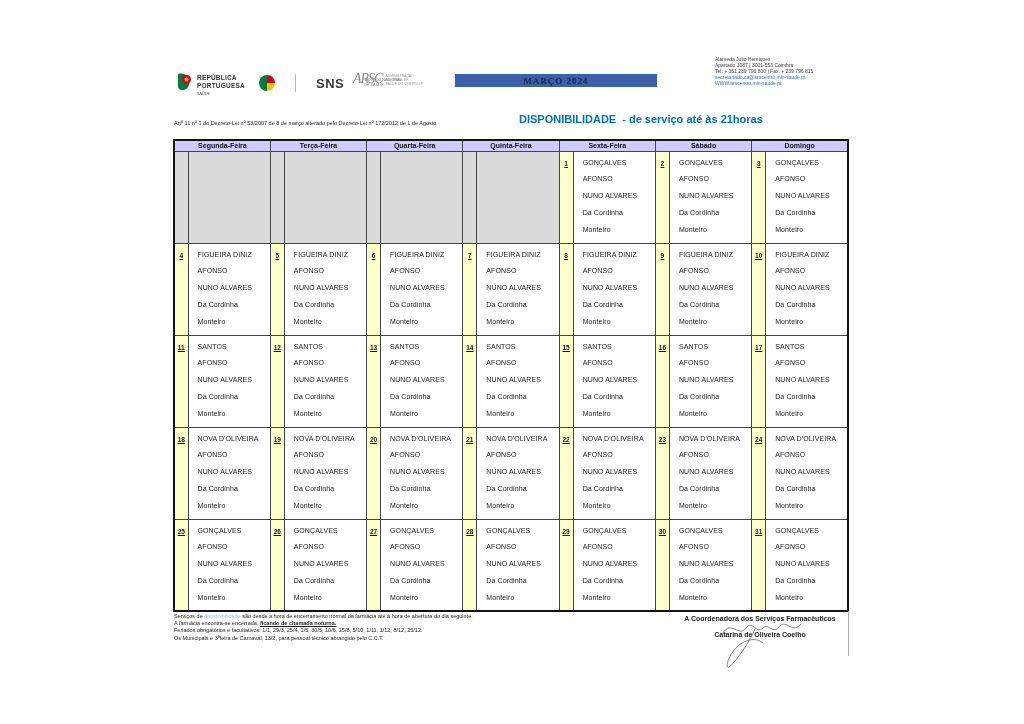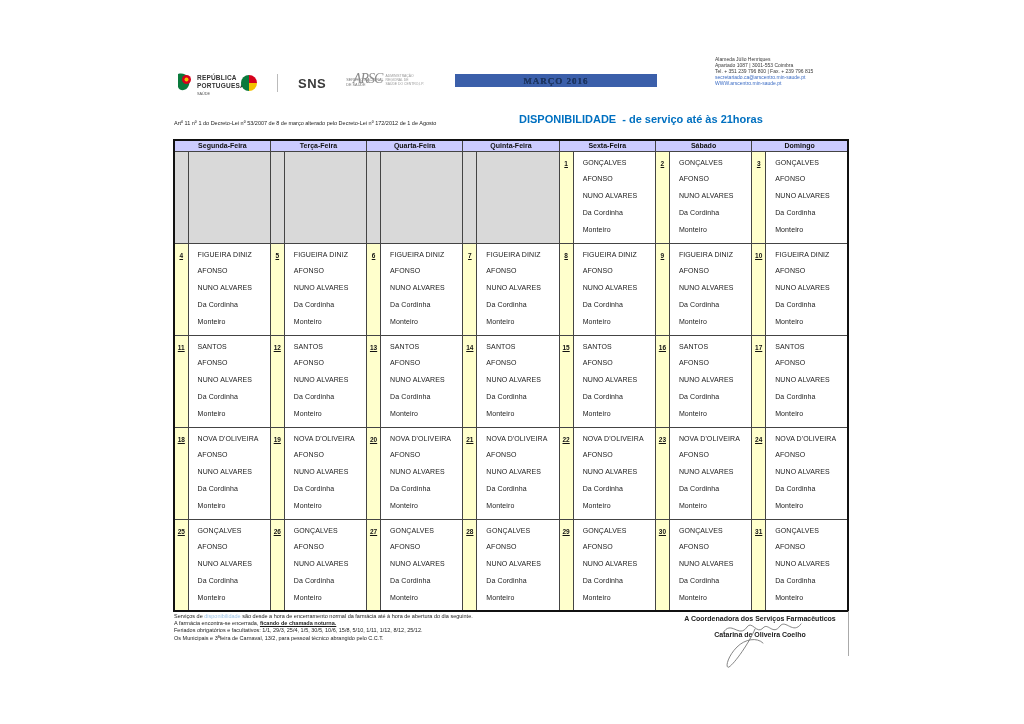--- a/index.html
+++ b/index.html
@@ -15,21 +15,21 @@
   }
   *{margin:0;padding:0;box-sizing:border-box;}
   body{background:#888;font-family:"Liberation Sans",sans-serif;}
   .page{position:relative;width:1024px;height:724px;background:#ffffff;overflow:hidden;margin:0 auto;}
 
   
   .logo-republica{position:absolute;left:176px;top:72px;display:flex;gap:4px;align-items:flex-start;}
   .pt-emblem{width:17px;height:21px;}
   .pt-text{font-weight:bold;font-size:6.5px;line-height:7.5px;color:#333;letter-spacing:.2px;padding-top:2px;}
   .pt-saude{font-size:3.8px;color:#555;margin-top:3px;}
-  .logo-sns{position:absolute;left:233px;top:74px;display:flex;align-items:center;gap:20px;padding-left:8px;}
+  .logo-sns{position:absolute;left:251px;top:74px;display:flex;align-items:center;gap:20px;padding-left:8px;}
   .sns-circle{width:16px;height:16px;}
   .sns-divider{width:1px;height:18px;background:#bbb;}
   .sns-abbr{font-weight:bold;font-size:13px;color:#3a3a3a;letter-spacing:.5px;}
   .sns-small{font-size:3.8px;line-height:4.6px;color:#777;}
   .logo-arsc{position:absolute;left:322px;top:71px;display:flex;gap:3px;align-items:flex-start;margin-left:31px;}
   .arsc-abbr{font-family:"Liberation Serif",serif;font-style:italic;font-size:14px;color:#8a8a8a;letter-spacing:-1px;}
   .arsc-small{font-size:3.4px;line-height:4.2px;color:#999;padding-top:3px;}
 
   
   .month-banner{position:absolute;left:455px;top:74px;width:202px;height:13px;background:var(--banner-bg);
@@ -111,21 +111,21 @@
   <div class="logo-arsc">
     <div class="arsc-abbr">ARSC</div>
     <div class="arsc-small">
       <div>ADMINISTRAÇÃO</div>
       <div>REGIONAL DE</div>
       <div>SAÚDE DO CENTRO,I.P.</div>
     </div>
   </div>
 
   <div class="month-banner">
-    <span>MARÇO 2016</span>
+    <span>MARÇO 2024</span>
   </div>
 
   <div class="contact">
     <div>Alameda Júlio Henriques</div>
     <div>Apartado 1087 | 3001-553 Coimbra</div>
     <div>Tel. + 351 239 796 800 | Fax. + 239 796 815</div>
     <div class="lnk">secretariado.ca@arscentro.min-saude.pt</div>
     <div class="lnk">WWW.arscentro.min-saude.pt</div>
   </div>
 

